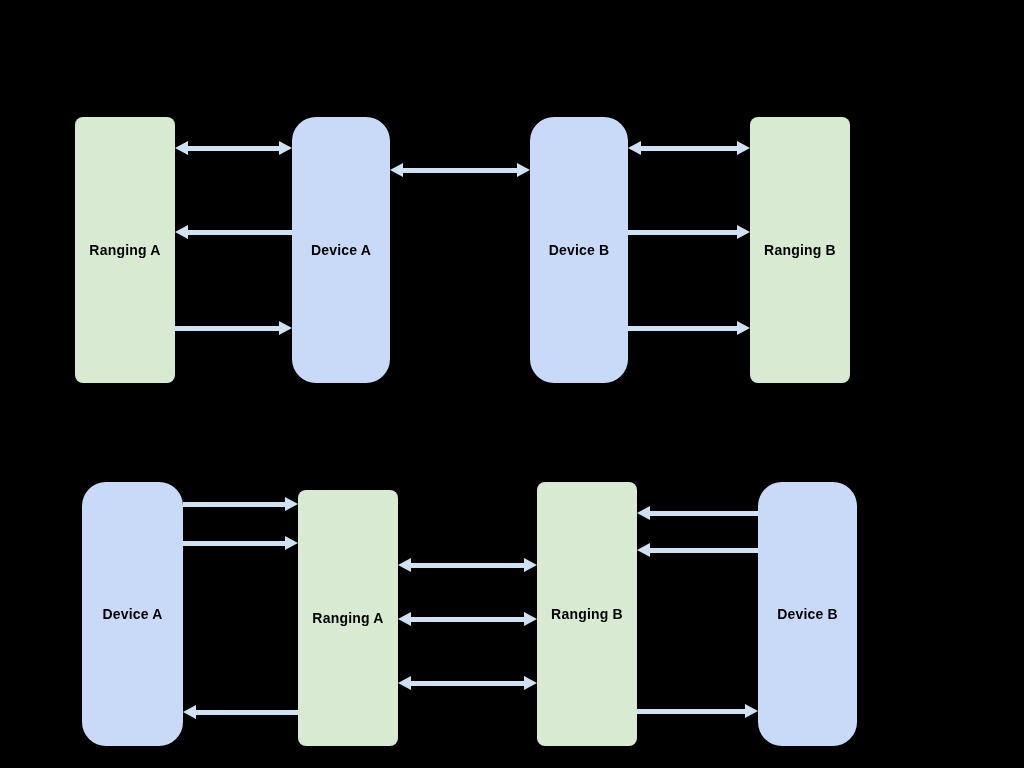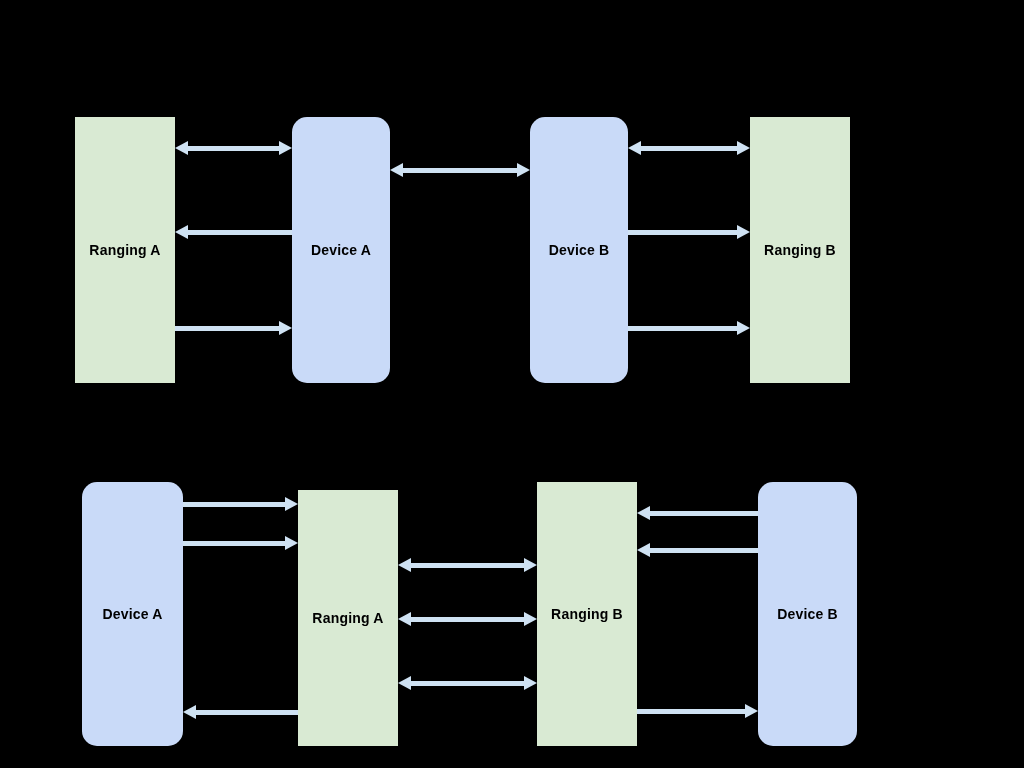--- a/index.html
+++ b/index.html
@@ -25,22 +25,22 @@
     align-items: center;
     justify-content: center;
   }
   .node .label {
     font-size: 14px;
     font-weight: 700;
     color: var(--label);
     letter-spacing: 0.2px;
     white-space: nowrap;
   }
-  .node.ranging { background: var(--ranging); border-radius: 0; }
-  .node.device  { background: var(--device);  border-radius: 15px; }
+  .node.ranging { background: var(--ranging); border-radius: 8px; }
+  .node.device  { background: var(--device);  border-radius: 24px; }
   .arrow { position: absolute; height: 14px; }
   .arrow .shaft {
     position: absolute;
     left: 0; right: 0;
     top: 4.5px; height: 5px;
     background: var(--arrow);
   }
   .arrow.head-left  .shaft { left: 11px; }
   .arrow.head-right .shaft { right: 11px; }
   .arrow.head-left::before {

